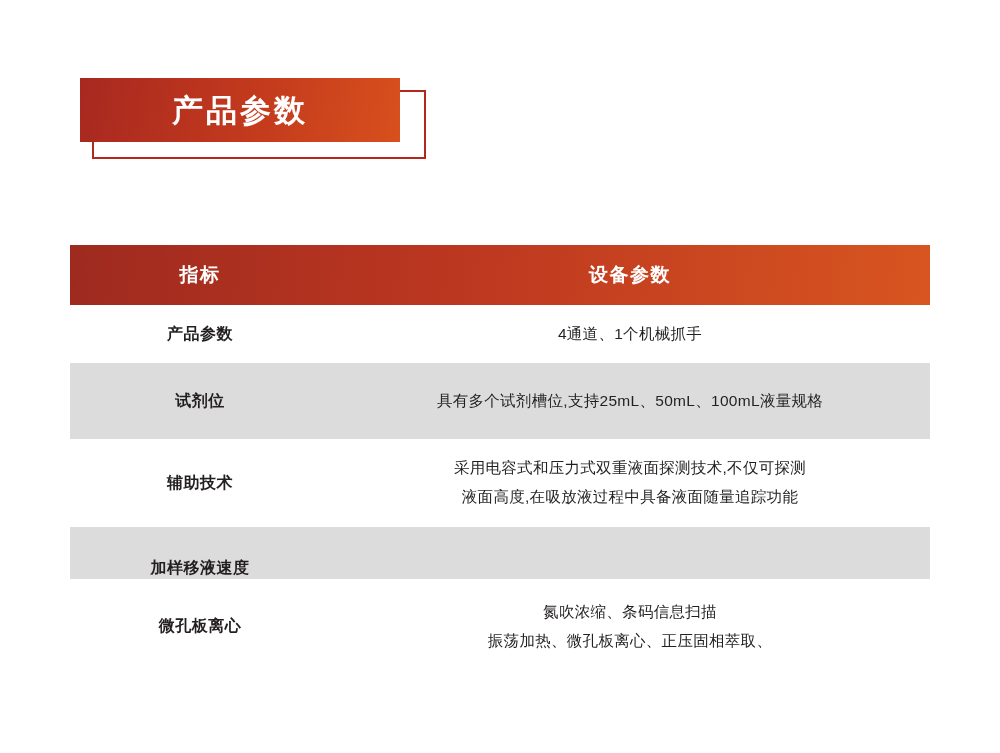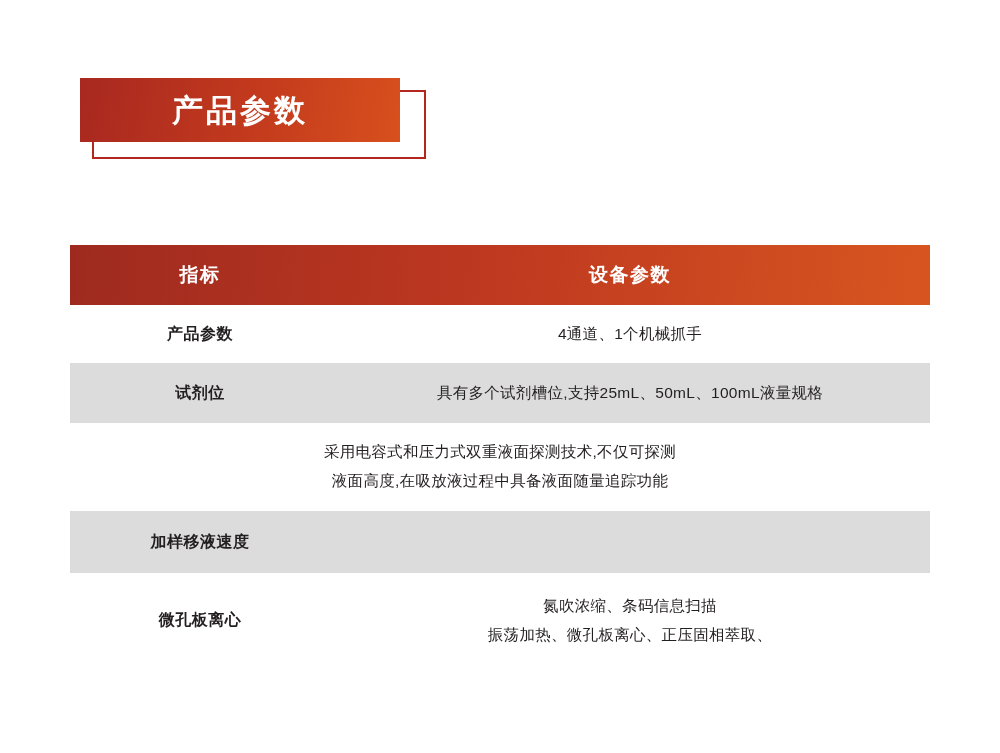--- a/index.html
+++ b/index.html
@@ -105,23 +105,23 @@
   }
 
   .row.plain {
     background: #ffffff;
   }
   .row.shaded {
     background: #dcdcdc;
   }
 
   .row.h1 { height: 58px; }
-  .row.h2 { height: 60px; }
+  .row.h2 { height: 76px; }
   .row.h3 { height: 88px; }
-  .row.h4 { height: 62px; }
+  .row.h4 { height: 52px; align-items: flex-end; }
   .row.h5 { height: 95px; }
 
   .multiline {
     display: block;
     width: 100%;
   }
   .multiline span {
     display: block;
   }
 </style>
@@ -156,20 +156,21 @@
     <div class="row shaded h2">
       <div class="cell-label">试剂位</div>
       <div class="cell-value">
         <span class="multiline">
           <span>具有多个试剂槽位,支持25mL、50mL、100mL液量规格</span>
         </span>
       </div>
     </div>
 
     <div class="row plain h3">
+      <div class="cell-label">辅助技术</div>
       <div class="cell-value">
         <span class="multiline">
           <span>采用电容式和压力式双重液面探测技术,不仅可探测</span>
           <span>液面高度,在吸放液过程中具备液面随量追踪功能</span>
         </span>
       </div>
     </div>
 
     <div class="row shaded h4">
       <div class="cell-label">加样移液速度</div>

